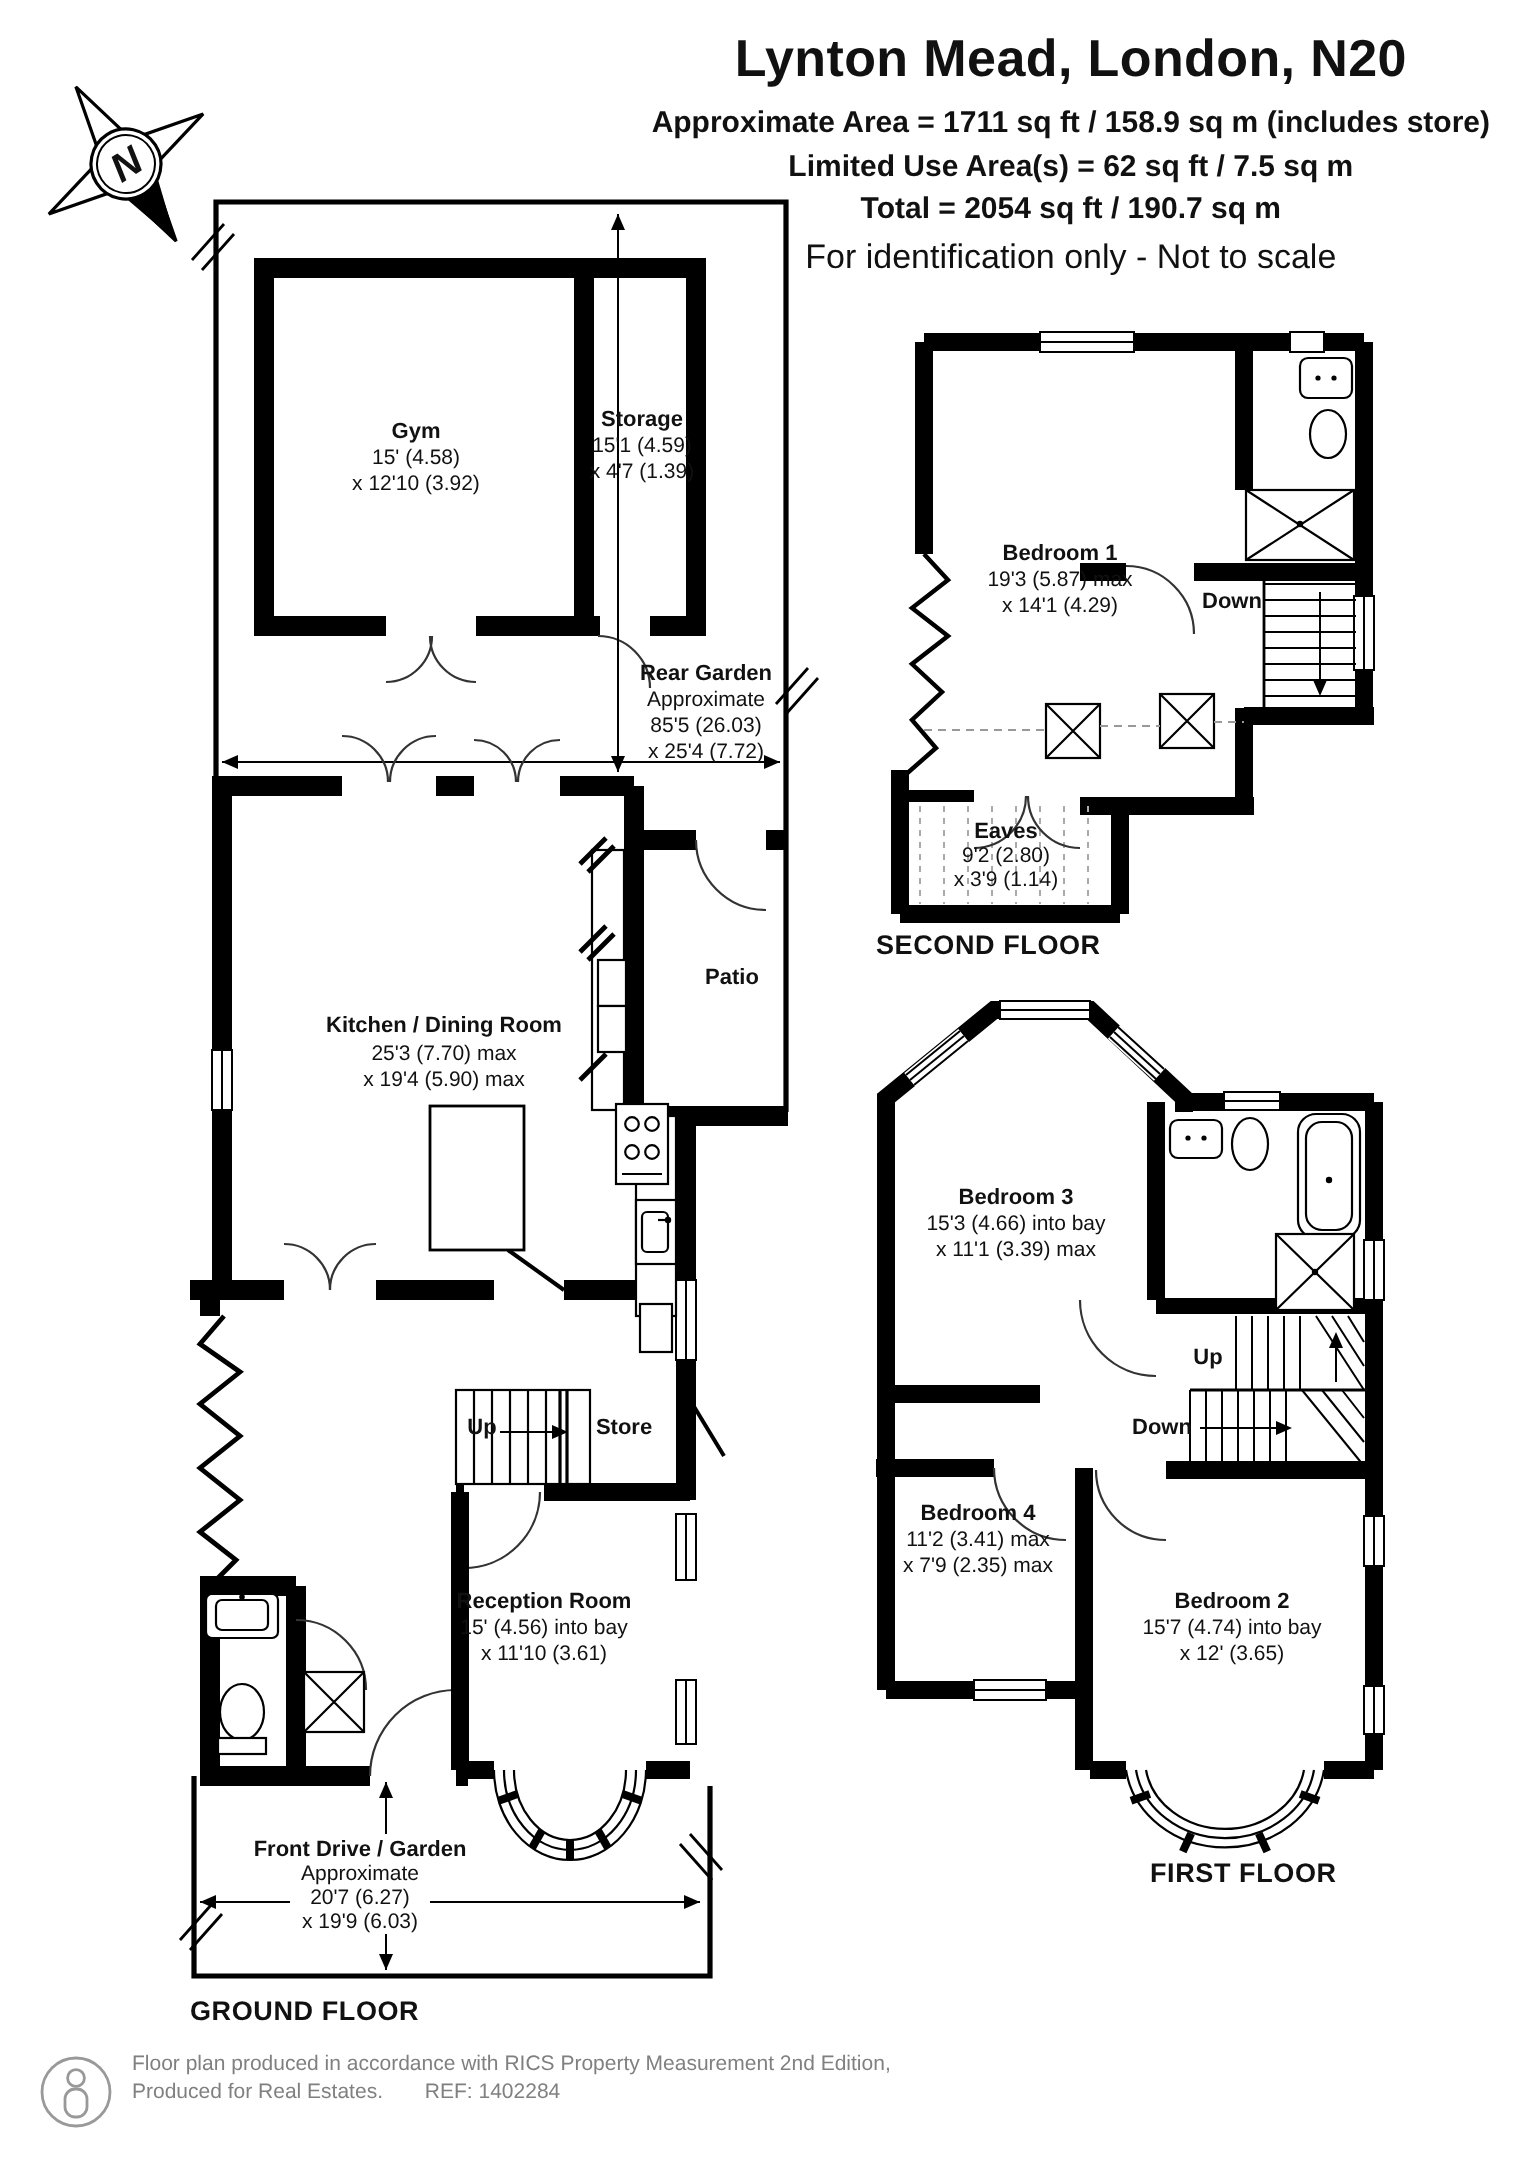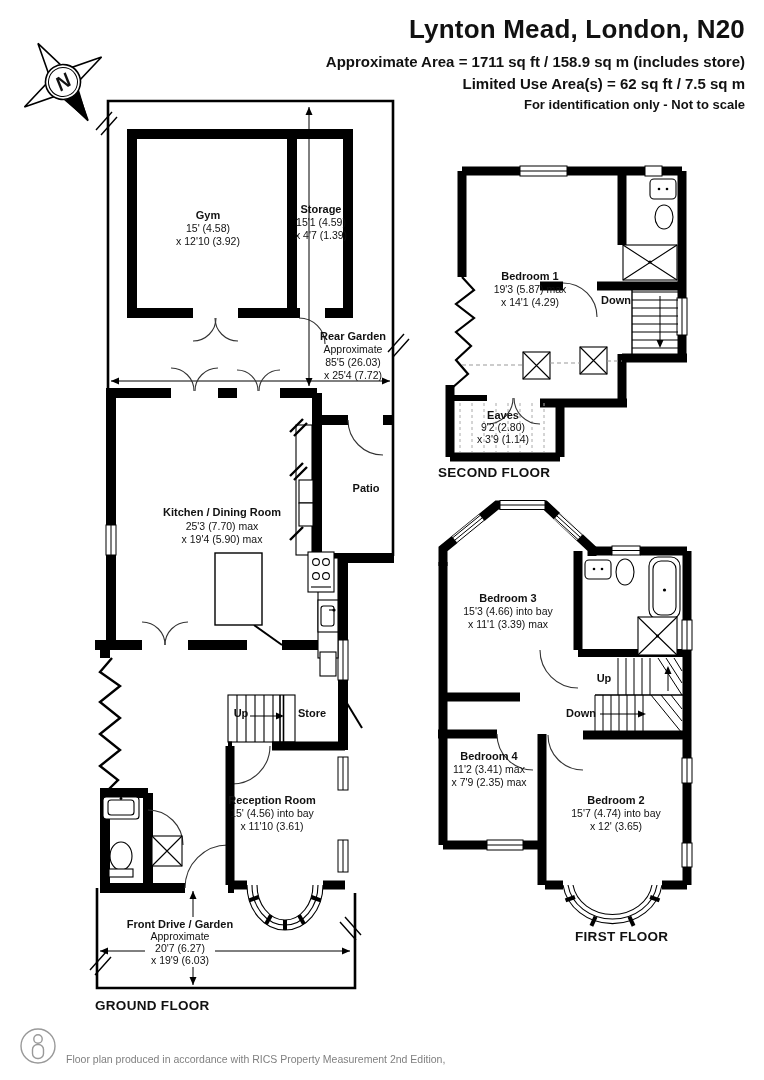--- a/index.html
+++ b/index.html
@@ -5,37 +5,38 @@
   html,body{margin:0;padding:0;background:#fff;}
   body{width:764px;height:1080px;position:relative;overflow:hidden;
        font-family:"Liberation Sans", sans-serif;color:#111;}
   .page{position:absolute;inset:0;background:#fff;}
   svg{position:absolute;left:0;top:0;}
   svg text{font-family:"Liberation Sans", sans-serif;fill:#111;}
   .rn{font-size:11px;font-weight:bold;text-anchor:middle;}
   .rd{font-size:10.5px;text-anchor:middle;}
   .sm{font-size:11px;font-weight:bold;text-anchor:middle;}
   .fl{font-size:13.5px;font-weight:bold;letter-spacing:.3px;}
-  .hdr{position:absolute;top:14px;right:19px;text-align:right;z-index:5;}
+  .hdr{position:absolute;top:14px;right:19px;text-align:center;z-index:5;}
   .hdr .title{font-size:26px;font-weight:bold;letter-spacing:.2px;margin:0 0 6px 0;}
   .hdr .aline{font-size:15px;font-weight:700;line-height:21.5px;}
-  .hdr .note{font-size:13px;margin-top:3px;font-weight:bold;}
-  .ftr{position:absolute;left:18px;top:1026px;display:flex;align-items:flex-end;z-index:5;}
+  .hdr .note{font-size:17px;margin-top:3px;}
+  .ftr{position:absolute;left:18px;top:1026px;display:flex;align-items:flex-start;z-index:5;}
   .ftr .txt{margin-left:8px;color:#808080;font-size:10.5px;line-height:13.5px;}
   .ftr .row span{margin-right:0;}
   .gap{display:inline-block;width:18px;}
 </style>
 </head>
 <body>
 <div class="page">
 
 <div class="hdr">
   <div class="title">Lynton Mead, London, N20</div>
   <div class="aline">Approximate Area = 1711 sq ft / 158.9 sq m (includes store)</div>
   <div class="aline">Limited Use Area(s) = 62 sq ft / 7.5 sq m</div>
+  <div class="aline">Total = 2054 sq ft / 190.7 sq m</div>
   <div class="note">For identification only - Not to scale</div>
 </div>
 
 <svg width="764" height="1080" viewBox="0 0 764 1080">
 
   <g transform="translate(63,82) rotate(-33)">
     <path d="M0,-46 L9,-9 L46,0 L9,9 L0,46 L-9,9 L-46,0 L-9,-9 Z" fill="#fff" stroke="#000" stroke-width="1.6"></path>
     <path d="M0,46 L-11,9 L0,4 L11,9 Z" fill="#000"></path>
     <circle cx="0" cy="0" r="17.5" fill="#fff" stroke="#000" stroke-width="1.6"></circle>
     <circle cx="0" cy="0" r="14.5" fill="none" stroke="#000" stroke-width="1"></circle>
@@ -408,16 +409,20 @@
 </svg>
 
 <div class="ftr">
   <svg width="40" height="40" viewBox="0 0 40 40" style="position:static">
     <circle cx="20" cy="20" r="17" fill="none" stroke="#999" stroke-width="1.4"></circle>
     <circle cx="20" cy="13" r="4.2" fill="none" stroke="#999" stroke-width="1.4"></circle>
     <rect x="14.5" y="18.5" width="11" height="14" rx="5" fill="none" stroke="#999" stroke-width="1.4"></rect>
   </svg>
   <div class="txt">
     <div class="row"><span>Floor plan produced in accordance with RICS Property Measurement 2nd Edition,</span></div>
+    <div class="row">
+      <span>Produced for Real Estates.</span><span class="gap"></span>
+      <span>REF: 1402284</span>
+    </div>
   </div>
 </div>
 
 </div>
 
 </body></html>

